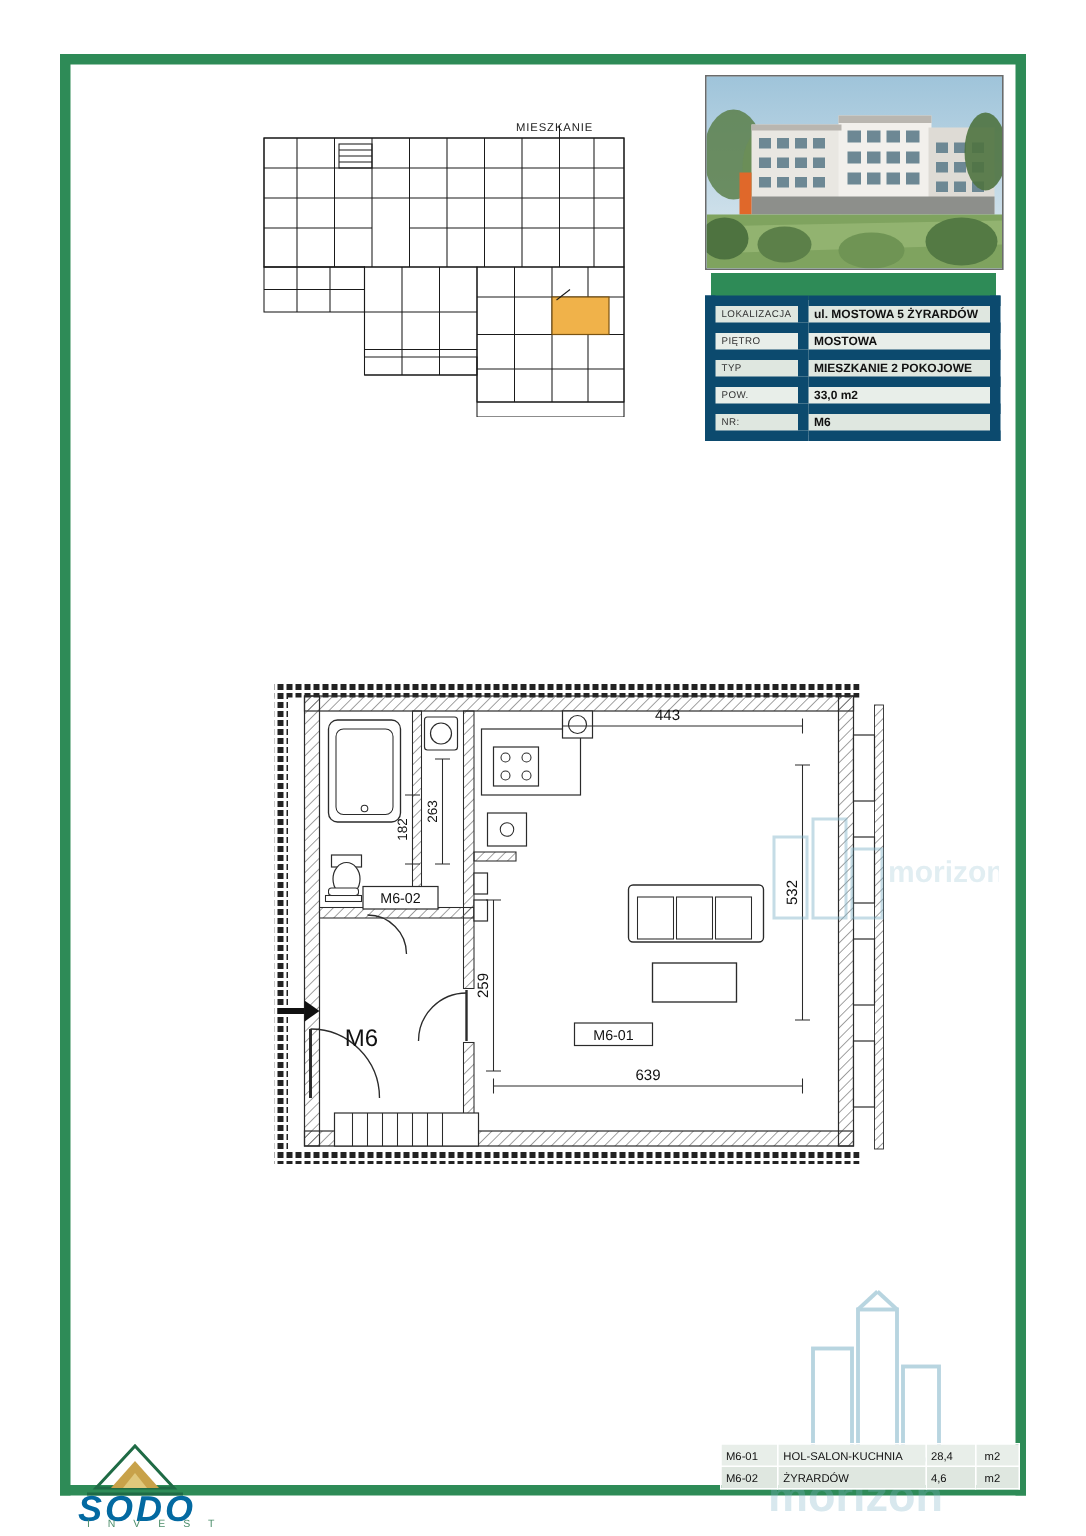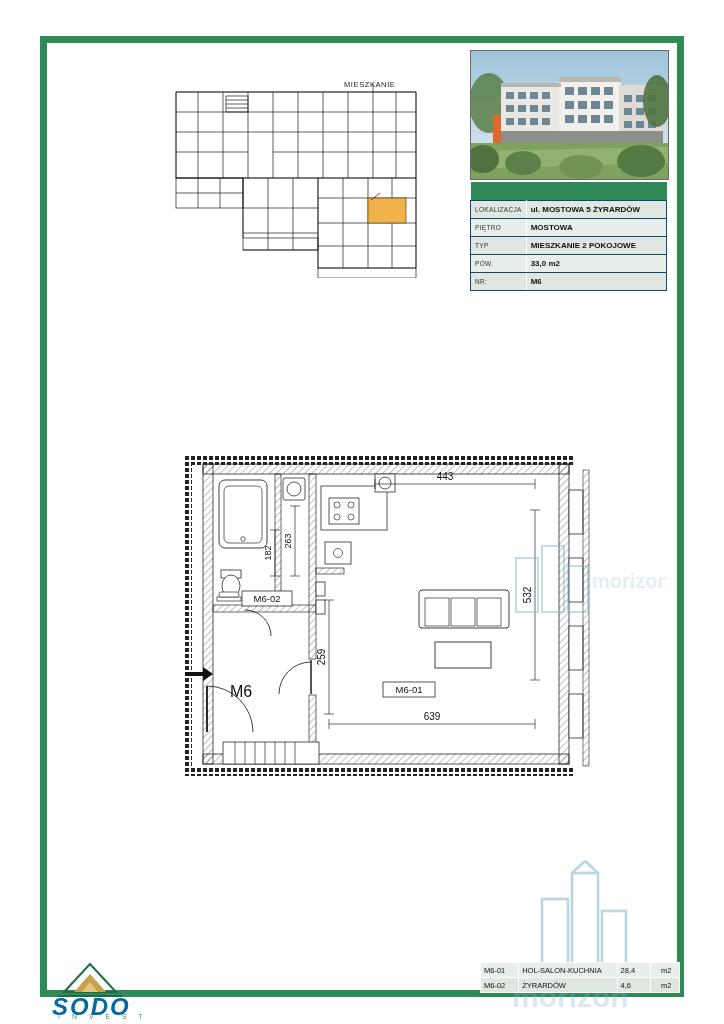--- a/index.html
+++ b/index.html
@@ -49,21 +49,21 @@
   }
   .photo svg{display:block;}
   .info-table{
     position:absolute;left:470px;top:182px;width:197px;
     border-collapse:collapse;
     font-size:7.5px;
   }
   .info-table tr{height:18px;}
   .info-table td{
     padding:0 4px;
-    border:1px solid #0c4a6e;
+    border:7px solid #0c4a6e;
     vertical-align:middle;
     color:#111;
   }
   .info-table tr:nth-child(odd) td{background:#e8eee9;}
   .info-table tr:nth-child(even) td{background:#dfe7e0;}
   .info-table td.k{
     width:44px;font-size:6.5px;letter-spacing:.3px;color:#333;
     border-right:1px solid #ffffff;
   }
   .info-table td.v{font-size:8px;font-weight:bold;color:#111;}
@@ -93,21 +93,21 @@
   }
   .legend tr{height:15px;}
   .legend td{
     border:1px solid #ffffff;padding:0 3px;color:#111;
     background:#e8eee9;vertical-align:middle;
   }
   .legend tr:nth-child(even) td{background:#dfe7e0;}
   .legend td.code{width:36px;}
   .legend td.name{width:104px;}
   .legend td.area{width:30px;text-align:left;}
-  .legend td.unit{width:22px;text-align:center;padding-left:5px;margin-top:17px;}
+  .legend td.unit{width:22px;text-align:left;padding-left:5px;margin-top:17px;}
 
   
   .logo{
     position:absolute;left:52px;top:946px;width:150px;height:70px;
   }
   .logo-text{
     position:absolute;left:52px;top:993px;
     font-size:24px;letter-spacing:2px;color:#0369a1;font-weight:bold;font-style:italic;
   }
   .logo-sub{

